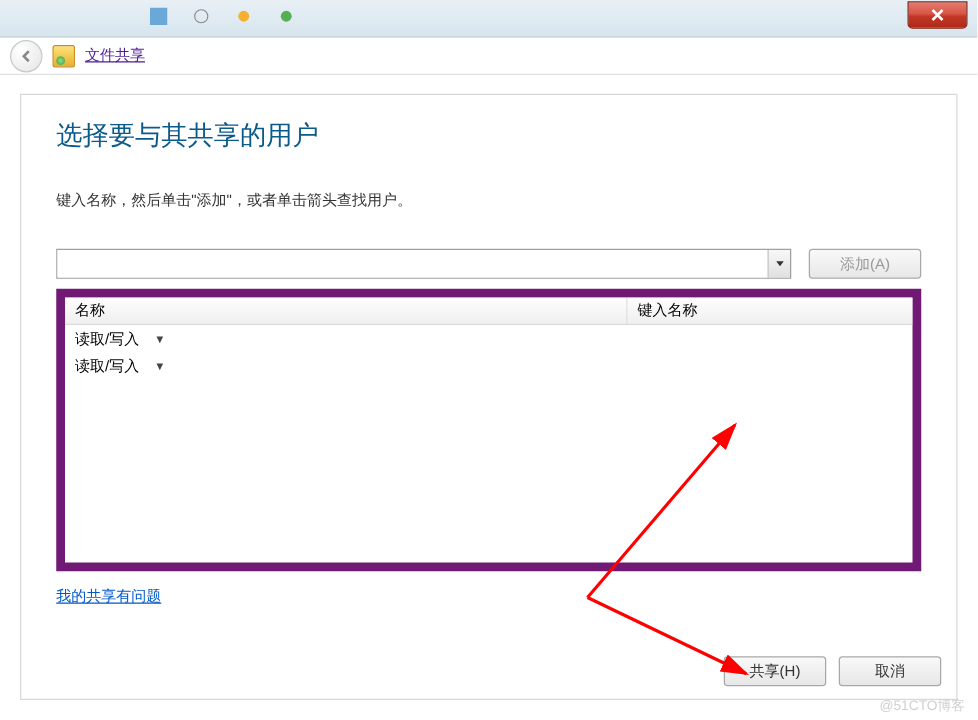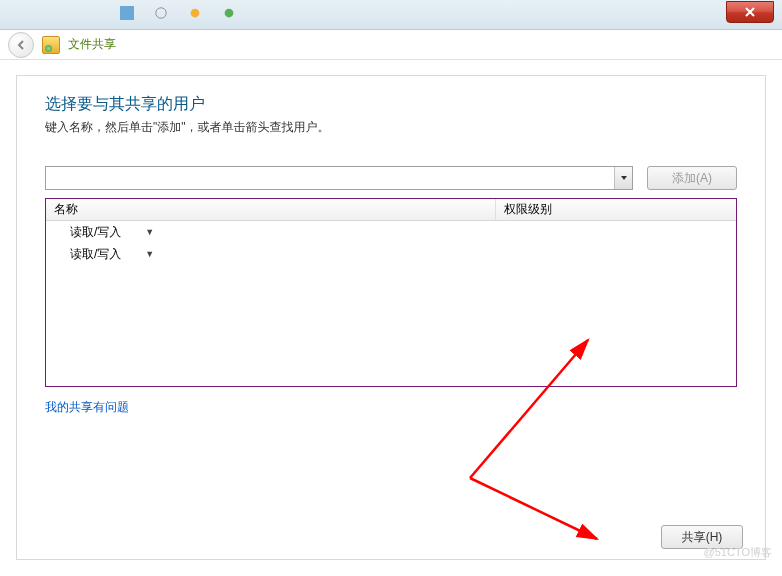--- a/index.html
+++ b/index.html
@@ -63,34 +63,34 @@
       width: 18px; height: 18px;
       background: linear-gradient(#fce27a,#e8b030);
       border: 1px solid #c89020;
       border-radius: 2px;
       position: relative;
     }
     .crumb-icon::after{
       content:""; position:absolute; left:2px; bottom:1px; width:7px; height:7px;
       background: radial-gradient(circle,#8de08d,#3a9a3a); border-radius:50%;
     }
-    .crumb-text { color: #4d7c0f; }
+    .crumb-text { color: #4c1d95; text-decoration: underline; }
     .content {
       position: absolute;
       left: 16px; right: 16px;
       top: 75px; bottom: 16px;
       border: 1px solid #d8d8d8;
       background: #fff;
       padding: 18px 28px 14px 28px;
     }
     .heading {
       color: #0a5a8a;
-      font-size: 16px;
+      font-size: 21px;
       font-weight: normal;
-      margin-bottom: 4px;
+      margin-bottom: 30px;
     }
     .instruction {
       color: #333;
       font-size: 12px;
       margin-bottom: 30px;
     }
     .combo-row {
       display: flex;
       gap: 14px;
       align-items: center;
@@ -120,68 +120,69 @@
       border: 1px solid #a8a8a8;
       background: linear-gradient(#f9f9f9,#e7e7e7);
       border-radius: 3px;
       font-size: 12px;
       padding: 0 12px;
       cursor: pointer;
       color: #333;
     }
     .btn:disabled { color: #999; }
     .user-box {
-      border: 1px solid #701a75;
-      height: 189px;
+      border: 7px solid #701a75;
+      height: 226px;
       overflow: auto;
       margin-bottom: 12px;
     }
     .uh-row {
       display: flex;
       background: linear-gradient(#fdfdfd,#f0f0f0);
       border-bottom: 1px solid #d8d8d8;
       height: 22px;
       align-items: center;
     }
     .uh-name { flex: 0 0 450px; padding-left: 8px; border-right:1px solid #e0e0e0; height:100%; display:flex; align-items:center;}
     .uh-perm { flex: 1; padding-left: 8px; }
     .u-row {
       display: flex;
       align-items: center;
       height: 22px;
       padding: 0 4px;
     }
     .u-name { flex: 0 0 450px; display:flex; align-items:center; gap:6px; padding-left:4px;}
-    .u-perm { flex: 1; display:flex; align-items:center; gap:24px; padding-left:4px;margin-left:16px;}
+    .u-perm { flex: 1; display:flex; align-items:center; gap:12px; padding-left:4px;}
     .user-icon {
       width:16px; height:16px; display:inline-block;
     }
     .user-icon svg { width:16px; height:16px; }
     .perm-arrow { font-size: 9px; color:#444; }
     .help-link {
       color: #0058c8;
+      text-decoration: underline;
       font-size: 12px;
       cursor: pointer;
     }
     .footer {
       position: absolute;
-      right: 22px;
+      right: 12px;
       bottom: 10px;
       display: flex;
       gap: 10px;
     }
     .footer .btn { min-width: 82px; }
     
     .annot {
       position: absolute;
       pointer-events: none;
       z-index: 50;
     }
     .watermark {
-      position:absolute; right:10px; bottom:16px;
+      position:absolute; right:10px; bottom:4px;
       color:#d0d0d0; font-size:11px;
       pointer-events:none;
     }
   </style>
 </head>
 <body>
 
 <div class="titlebar">
   <div class="titlebar-icons">
     <span class="tb-icon"><svg viewBox="0 0 16 16">
@@ -226,21 +227,21 @@
             <path d="M1 2 L4 6 L7 2" fill="#333"></path>
           </svg>
       </div>
     </div>
     <button class="btn" disabled="">添加(A)</button>
   </div>
 
   <div class="user-box">
     <div class="uh-row">
       <div class="uh-name">名称</div>
-      <div class="uh-perm">权限级别</div>
+      <div class="uh-perm">键入名称</div>
     </div>
     <div id="user-rows">
         <div class="u-row">
           <div class="u-perm">
             <span>读取/写入</span>
             <span class="perm-arrow">▼</span>
           </div>
         </div>
         <div class="u-row">
           <div class="u-perm">
@@ -248,20 +249,21 @@
             <span class="perm-arrow">▼</span>
           </div>
         </div>
       </div>
   </div>
 
   <a class="help-link">我的共享有问题</a>
 
   <div class="footer">
     <button class="btn">共享(H)</button>
+    <button class="btn">取消</button>
   </div>
 </div>
 
 <svg class="annot" style="left:0;top:0;width:782px;height:576px;">
   <defs>
     <marker id="ah" markerWidth="10" markerHeight="10" refX="8" refY="3" orient="auto">
       <path d="M0,0 L9,3 L0,6 Z" fill="#ff0000"></path>
     </marker>
   </defs>
   <line x1="470" y1="478" x2="588" y2="340" stroke="#ff0000" stroke-width="2.5" marker-end="url(#ah)"></line>

